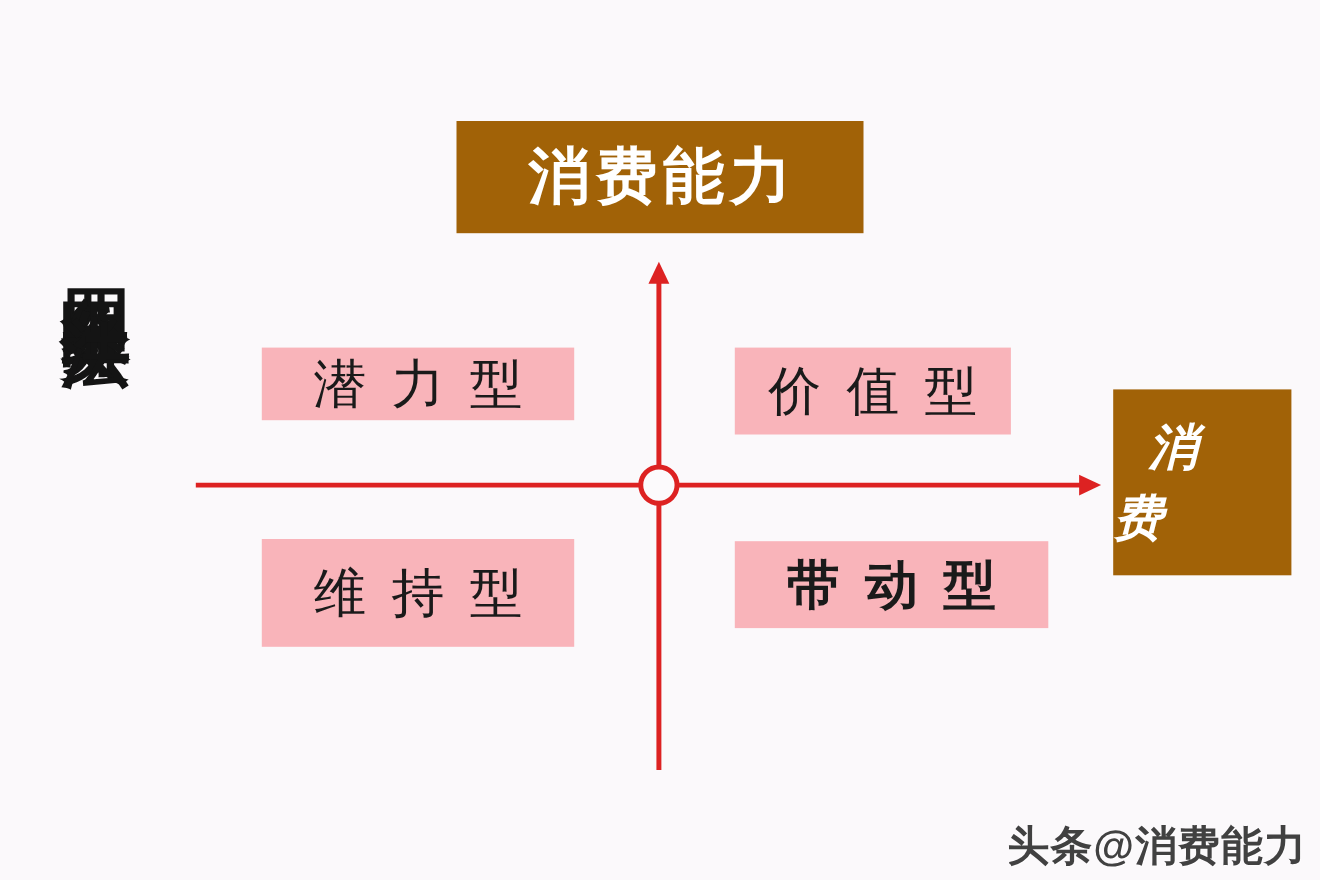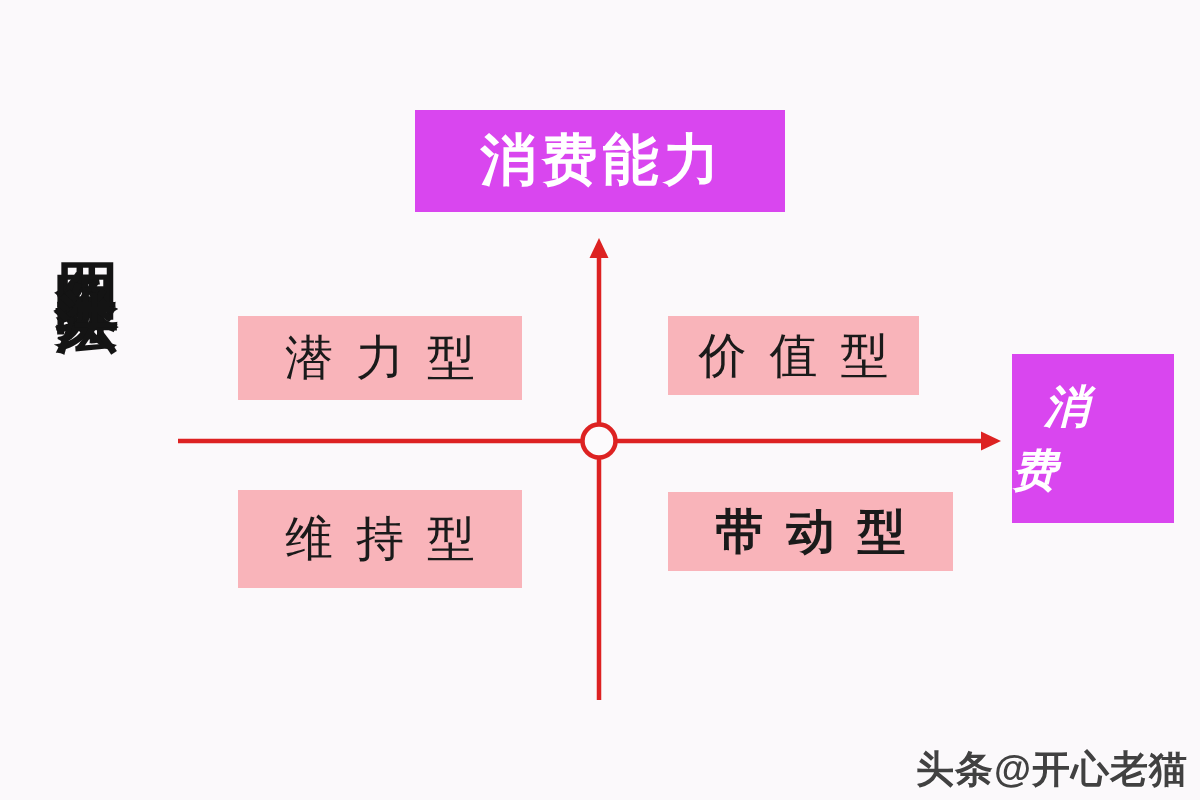--- a/index.html
+++ b/index.html
@@ -37,21 +37,21 @@
     position: absolute;
     left: 0;
     top: 0;
     width: 1200px;
     height: 800px;
   }
 
   
   .teal-box {
     position: absolute;
-    background: #d946ef;
+    background: #a16207;
     color: #FFFFFF;
     display: flex;
     flex-direction: column;
     align-items: center;
     justify-content: center;
     font-weight: 700;
   }
   .teal-box.y-label {
     left: 415px;
     top: 110px;
@@ -82,21 +82,21 @@
     background: #F9B4BA;
     color: #1A1A1A;
     display: flex;
     align-items: center;
     justify-content: center;
     font-size: 48px;
     font-weight: 400;
     letter-spacing: 23px;
     text-indent: 23px;
   }
-  .pink-box.q-top-left     { left: 238px; top: 316px; width: 284px; height: 84px; }
+  .pink-box.q-top-left     { left: 238px; top: 316px; width: 284px; height: 66px; }
   .pink-box.q-top-right    { left: 668px; top: 316px; width: 251px; height: 79px; }
   .pink-box.q-bottom-left  { left: 238px; top: 490px; width: 284px; height: 98px; }
   .pink-box.q-bottom-right { left: 668px; top: 492px; width: 285px; height: 79px; font-weight: bold; }
 
   
   .watermark {
     position: absolute;
     right: 12px;
     top: 744px;
     font-size: 38px;
@@ -133,15 +133,15 @@
   </div>
 
   <div class="pink-box q-top-left">潜力型</div>
 
   <div class="pink-box q-top-right">价值型</div>
 
   <div class="pink-box q-bottom-left">维持型</div>
 
   <div class="pink-box q-bottom-right">带动型</div>
 
-  <div class="watermark">头条@开心老猫</div>
+  <div class="watermark">头条@消费能力</div>
 
 </div>
 
 </body></html>

